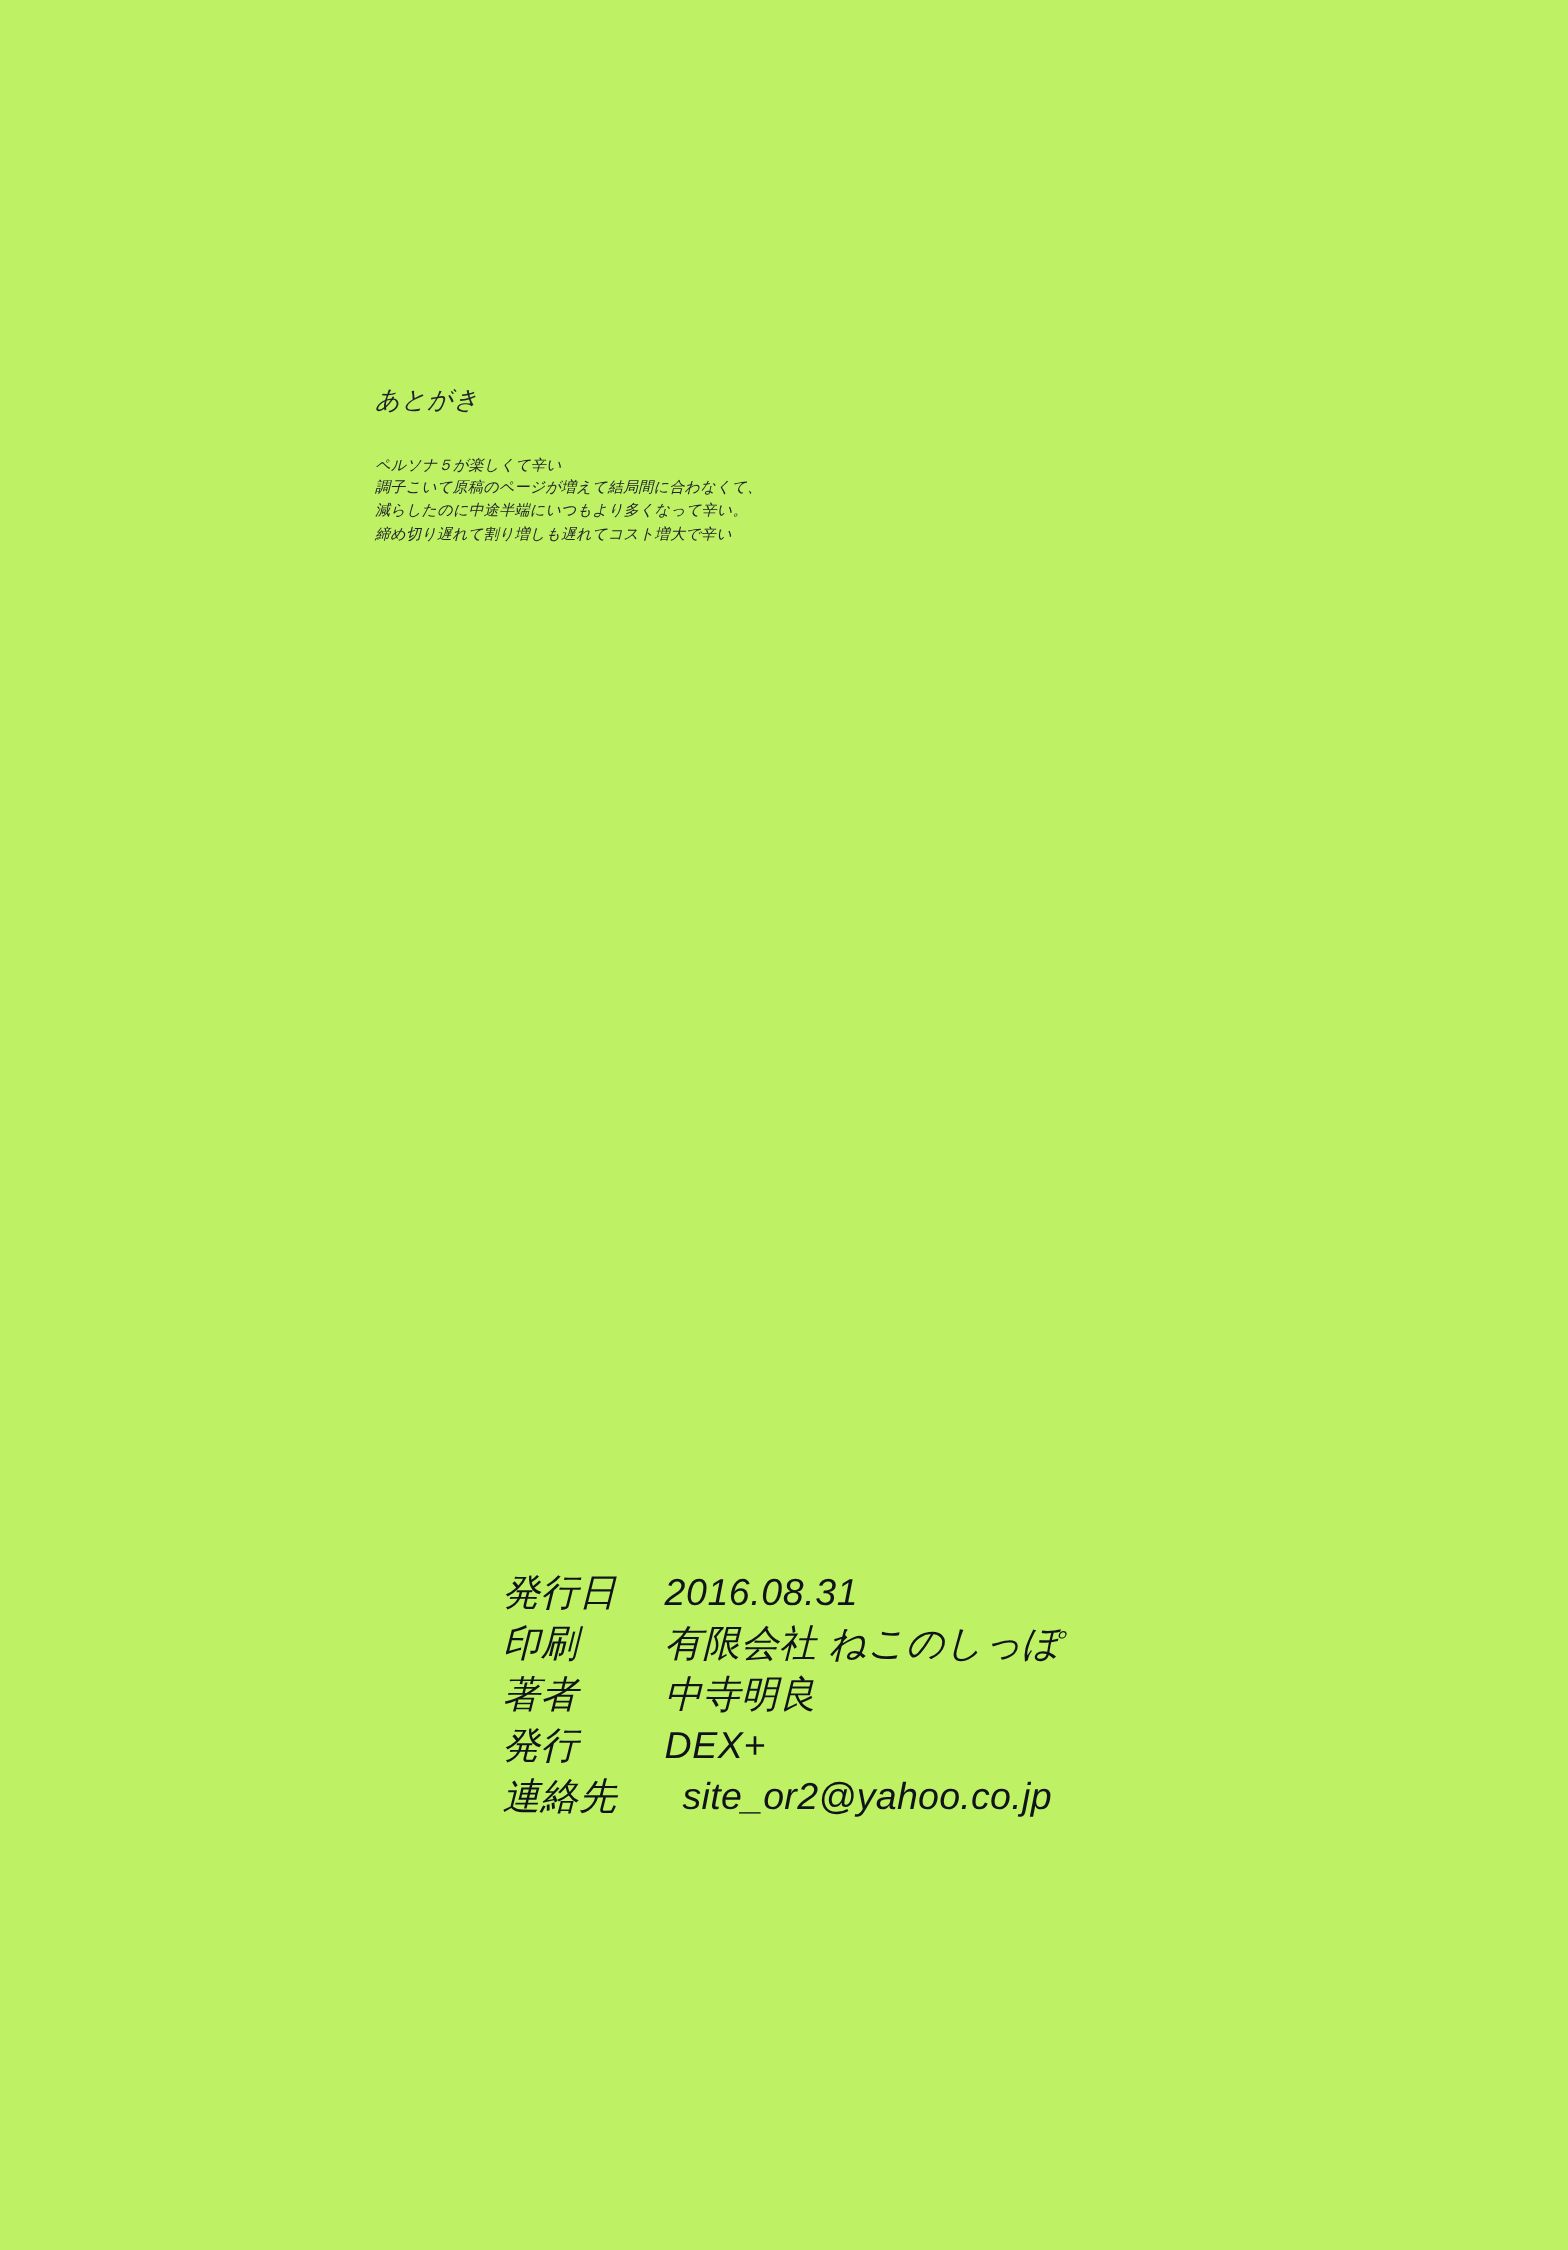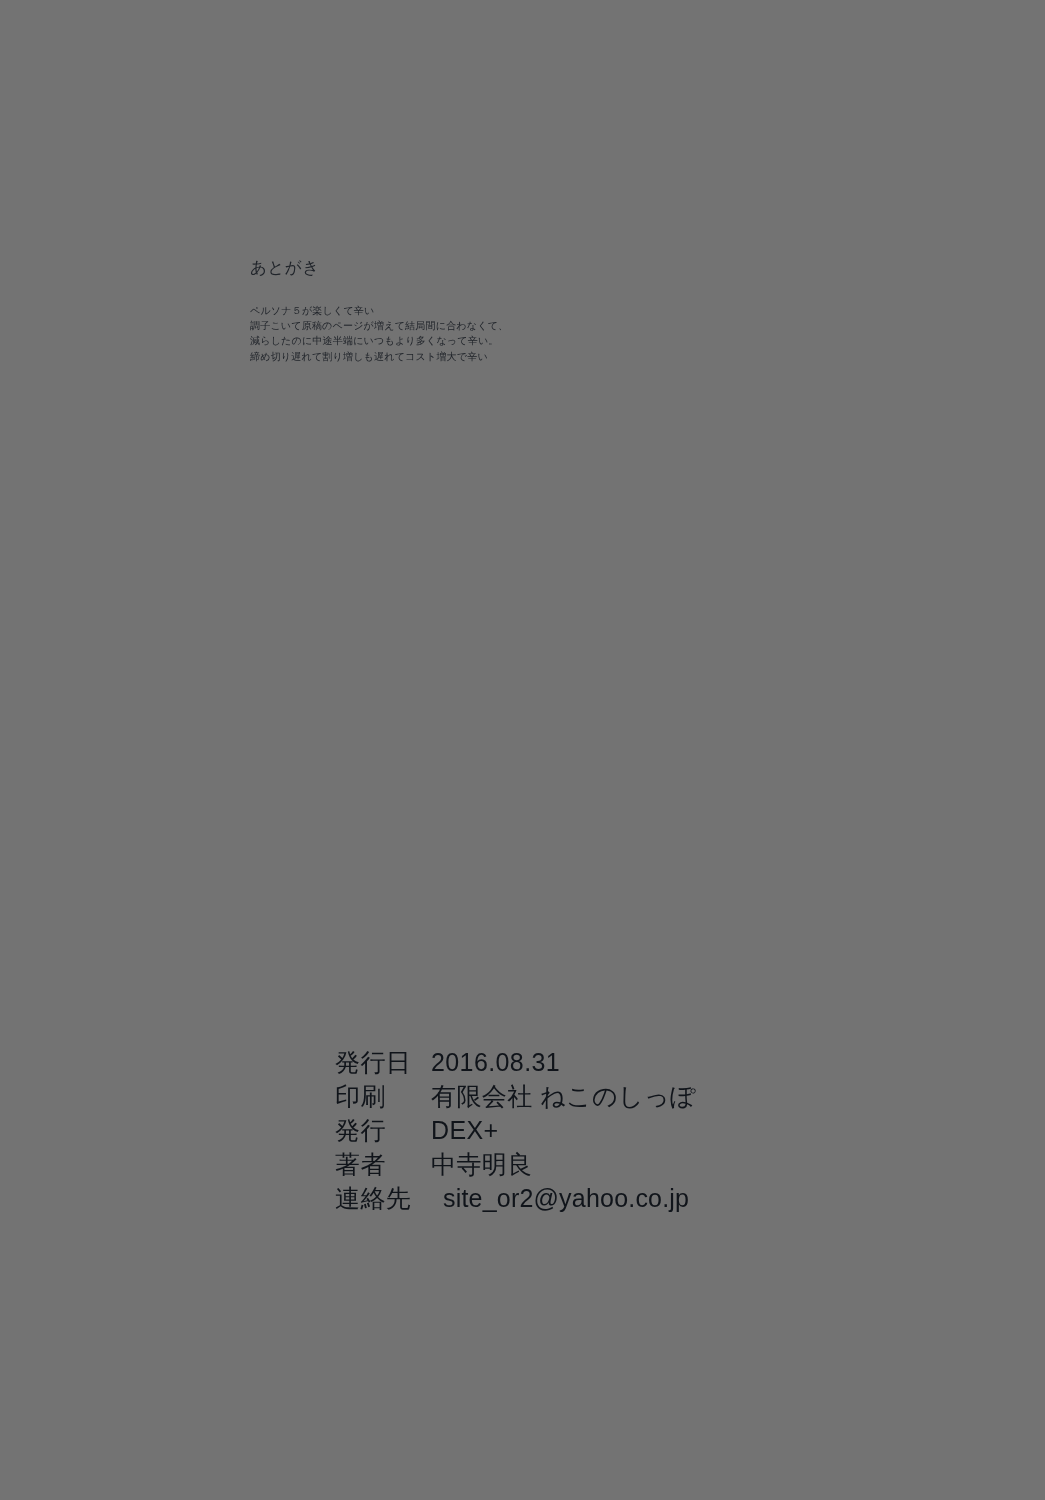--- a/index.html
+++ b/index.html
@@ -12,21 +12,22 @@
     height: 1500px;
     position: relative;
     font-family: "Liberation Sans", "DejaVu Sans", sans-serif;
     color: #1a1a1a;
     overflow: hidden;
   }
 
   .page {
     position: absolute;
     inset: 0;
-    background: #737373;
+    background: #bef264;
+    font-style: italic;
   }
 
   
   .afterword {
     position: absolute;
     left: 250px;
     top: 256px;
     width: 640px;
   }
   .afterword-title {
@@ -57,20 +58,21 @@
     width: 600px;
     color: #10141a;
   }
   .colophon-row {
     display: flex;
     align-items: flex-end;
     font-size: 25px;
     line-height: 1.36;
     letter-spacing: 0.4px;
     font-weight: 400;
+    gap: 12px;
   }
   .colophon-label {
     flex: 0 0 auto;
     min-width: 96px;
     white-space: nowrap;
   }
   .colophon-value {
     flex: 0 0 auto;
     white-space: nowrap;
   }
@@ -103,27 +105,27 @@
       <span class="colophon-label">発行日</span>
       <span class="colophon-value">2016.08.31</span>
     </div>
 
     <div class="colophon-row">
       <span class="colophon-label">印刷</span>
       <span class="colophon-value">有限会社 ねこのしっぽ</span>
     </div>
 
     <div class="colophon-row">
-      <span class="colophon-label">発行</span>
-      <span class="colophon-value">DEX+</span>
+      <span class="colophon-label">著者</span>
+      <span class="colophon-value">中寺明良</span>
     </div>
 
     <div class="colophon-row">
-      <span class="colophon-label">著者</span>
-      <span class="colophon-value">中寺明良</span>
+      <span class="colophon-label">発行</span>
+      <span class="colophon-value">DEX+</span>
     </div>
 
     <div class="colophon-row colophon-contact">
       <span class="colophon-label">連絡先</span>
       <span class="colophon-value">site_or2@yahoo.co.jp</span>
     </div>
 
   </section>
 
 </div>

